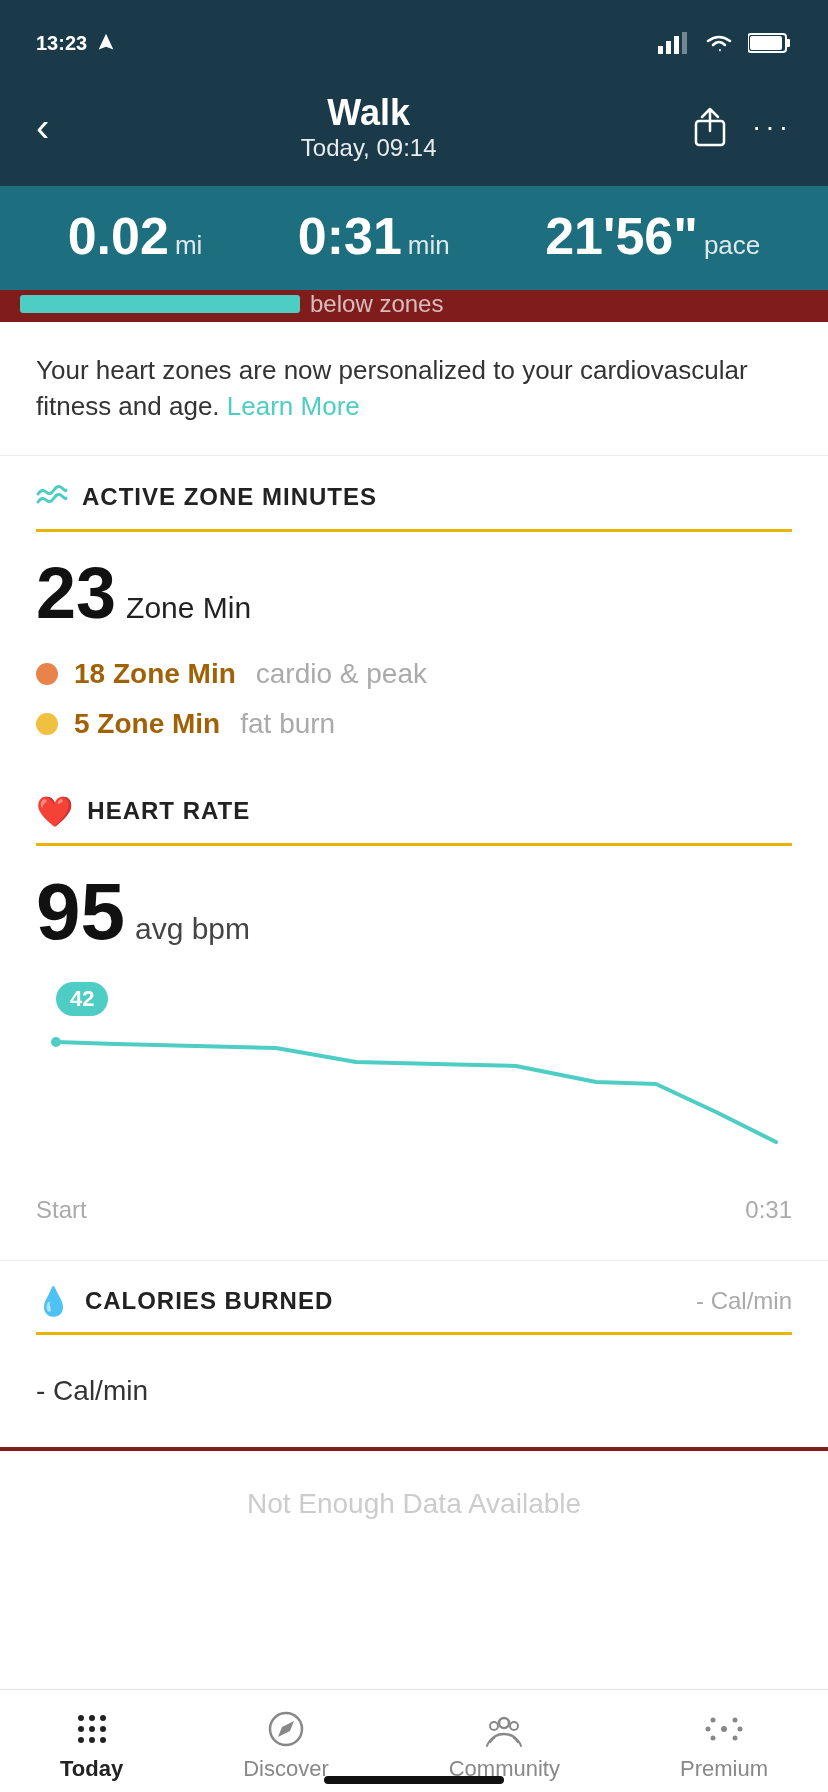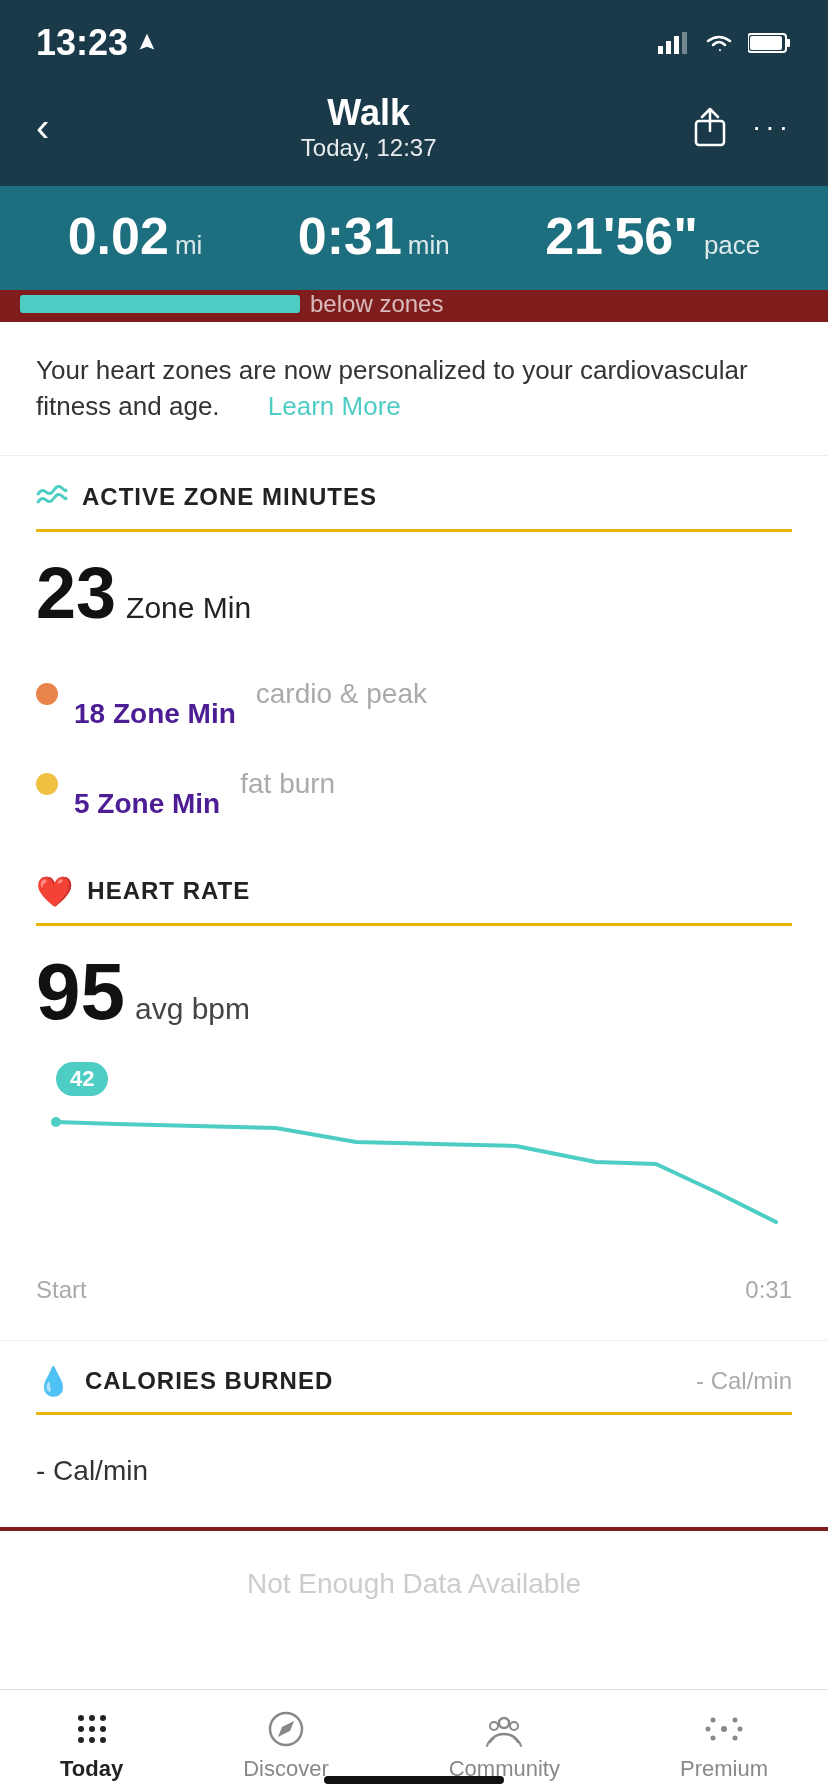--- a/index.html
+++ b/index.html
@@ -16,21 +16,21 @@
     .status-bar {
       background: #1a3a4a;
       color: white;
       display: flex;
       justify-content: space-between;
       align-items: center;
       padding: 18px 36px 12px;
       height: 80px;
     }
     .status-time {
-      font-size: 36px;
+      font-size: 20px;
       font-weight: 600;
       display: flex;
       align-items: center;
       gap: 8px;
     }
     .status-icons {
       display: flex;
       align-items: center;
       gap: 14px;
     }
@@ -123,21 +123,20 @@
     .heart-zones-info {
       padding: 30px 36px;
       font-size: 26px;
       color: #333;
       line-height: 1.4;
       border-bottom: 1px solid #eee;
     }
     .learn-more {
       color: #4ecdc4;
       font-weight: 500;
-      margin-left: 41px;
     }
 
     
     .section {
       padding: 24px 36px 0;
     }
     .section-header {
       display: flex;
       align-items: center;
       gap: 14px;
@@ -181,23 +180,22 @@
     .zone-dot {
       width: 22px;
       height: 22px;
       border-radius: 50%;
       flex-shrink: 0;
     }
     .zone-dot-orange { background: #e8834a; }
     .zone-dot-yellow { background: #f0c040; }
     .zone-minutes-count {
       font-weight: 600;
-      color: #4c1d95;
+      color: #a16207;
       margin-right: 4px;
-      margin-top: 40px;
     }
     .zone-minutes-type {
       color: #aaa;
       font-weight: 400;
     }
 
     
     .heart-rate-main {
       font-size: 80px;
       font-weight: 900;
@@ -332,21 +330,21 @@
       <rect x="38" y="7" width="4" height="8" rx="1" fill="white"></rect>
       <rect x="2" y="4" width="32" height="14" rx="2" fill="white"></rect>
     </svg>
   </div>
 </div>
 
 <div class="header">
   <div class="header-back">‹</div>
   <div class="header-title">
     <div class="header-title-main">Walk</div>
-    <div class="header-title-sub">Today, 12:37</div>
+    <div class="header-title-sub">Today, 09:14</div>
   </div>
   <div class="header-actions">
     <svg class="share-icon" viewBox="0 0 44 44" fill="none">
       <rect x="8" y="16" width="28" height="24" rx="3" stroke="white" stroke-width="2.5"></rect>
       <path d="M22 4 L22 26 M14 12 L22 4 L30 12" stroke="white" stroke-width="2.5" stroke-linecap="round" stroke-linejoin="round"></path>
     </svg>
     <div class="dots-icon">···</div>
   </div>
 </div>
 

